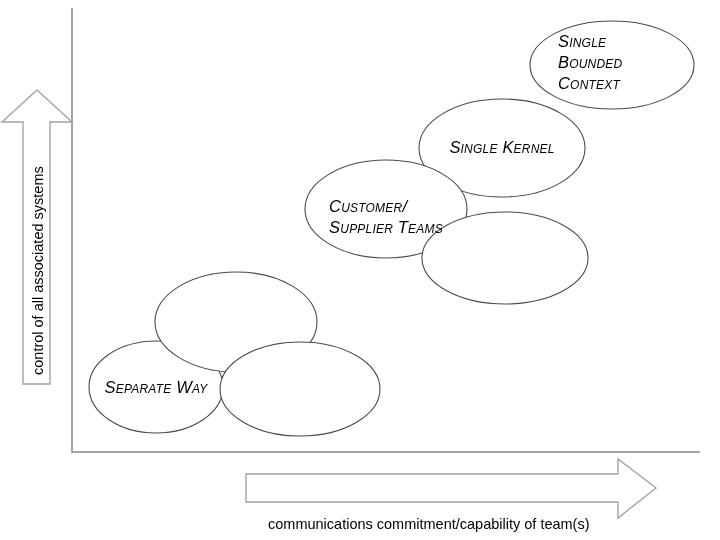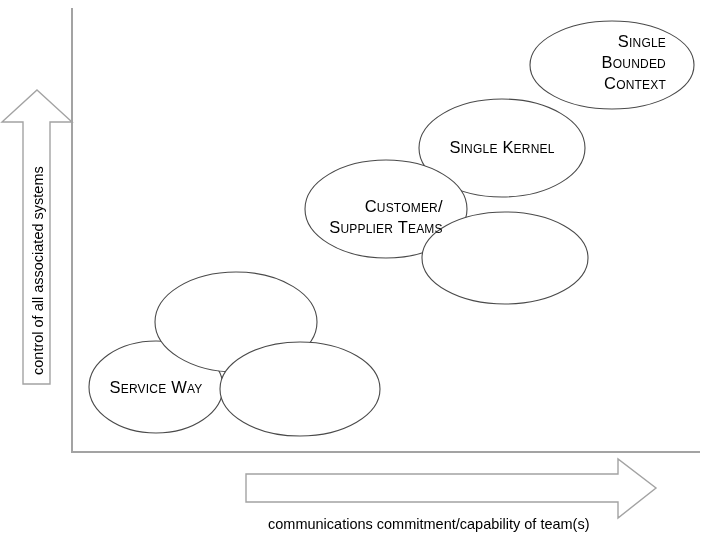--- a/index.html
+++ b/index.html
@@ -37,30 +37,31 @@
     stroke-linejoin: miter;
   }
   .ellipse-shape {
     fill: #ffffff;
     stroke: #4a4a4a;
     stroke-width: 1.1;
   }
   
   .node-label {
     position: absolute;
-    text-align: right;
+    text-align: left;
     color: #000000;
     font-family: "Liberation Sans", sans-serif;
     font-variant: small-caps;
     font-size: 16.5px;
     line-height: 21px;
     letter-spacing: 0.2px;
     white-space: pre-line;
     pointer-events: none;
     transform: translate(-50%, -50%);
+    font-style: italic;
   }
   .axis-label {
     position: absolute;
     color: #000000;
     font-family: "Liberation Sans", sans-serif;
     font-size: 14.5px;
     line-height: 16px;
     white-space: nowrap;
     pointer-events: none;
   }
@@ -84,21 +85,21 @@
 
     <ellipse class="ellipse-shape" cx="156" cy="387" rx="67" ry="46"></ellipse>
     <ellipse class="ellipse-shape" cx="236" cy="322" rx="81" ry="50"></ellipse>
     <ellipse class="ellipse-shape" cx="300" cy="389" rx="80" ry="47"></ellipse>
     <ellipse class="ellipse-shape" cx="502" cy="148" rx="83" ry="49"></ellipse>
     <ellipse class="ellipse-shape" cx="386" cy="209" rx="81" ry="49"></ellipse>
     <ellipse class="ellipse-shape" cx="505" cy="258" rx="83" ry="46"></ellipse>
     <ellipse class="ellipse-shape" cx="612" cy="65" rx="82" ry="44"></ellipse>
   </svg>
 
-  <div class="node-label" style="left:156px; top:387px;">Service Way</div>
+  <div class="node-label" style="left:156px; top:387px;">Separate Way</div>
 
 
 
   <div class="node-label" style="left:386px; top:217px;">Customer/
 Supplier Teams</div>
 
 
   <div class="node-label" style="left:502px; top:147px;">Single Kernel</div>
 
   <div class="node-label" style="left:612px; top:62px;">Single Bounded

